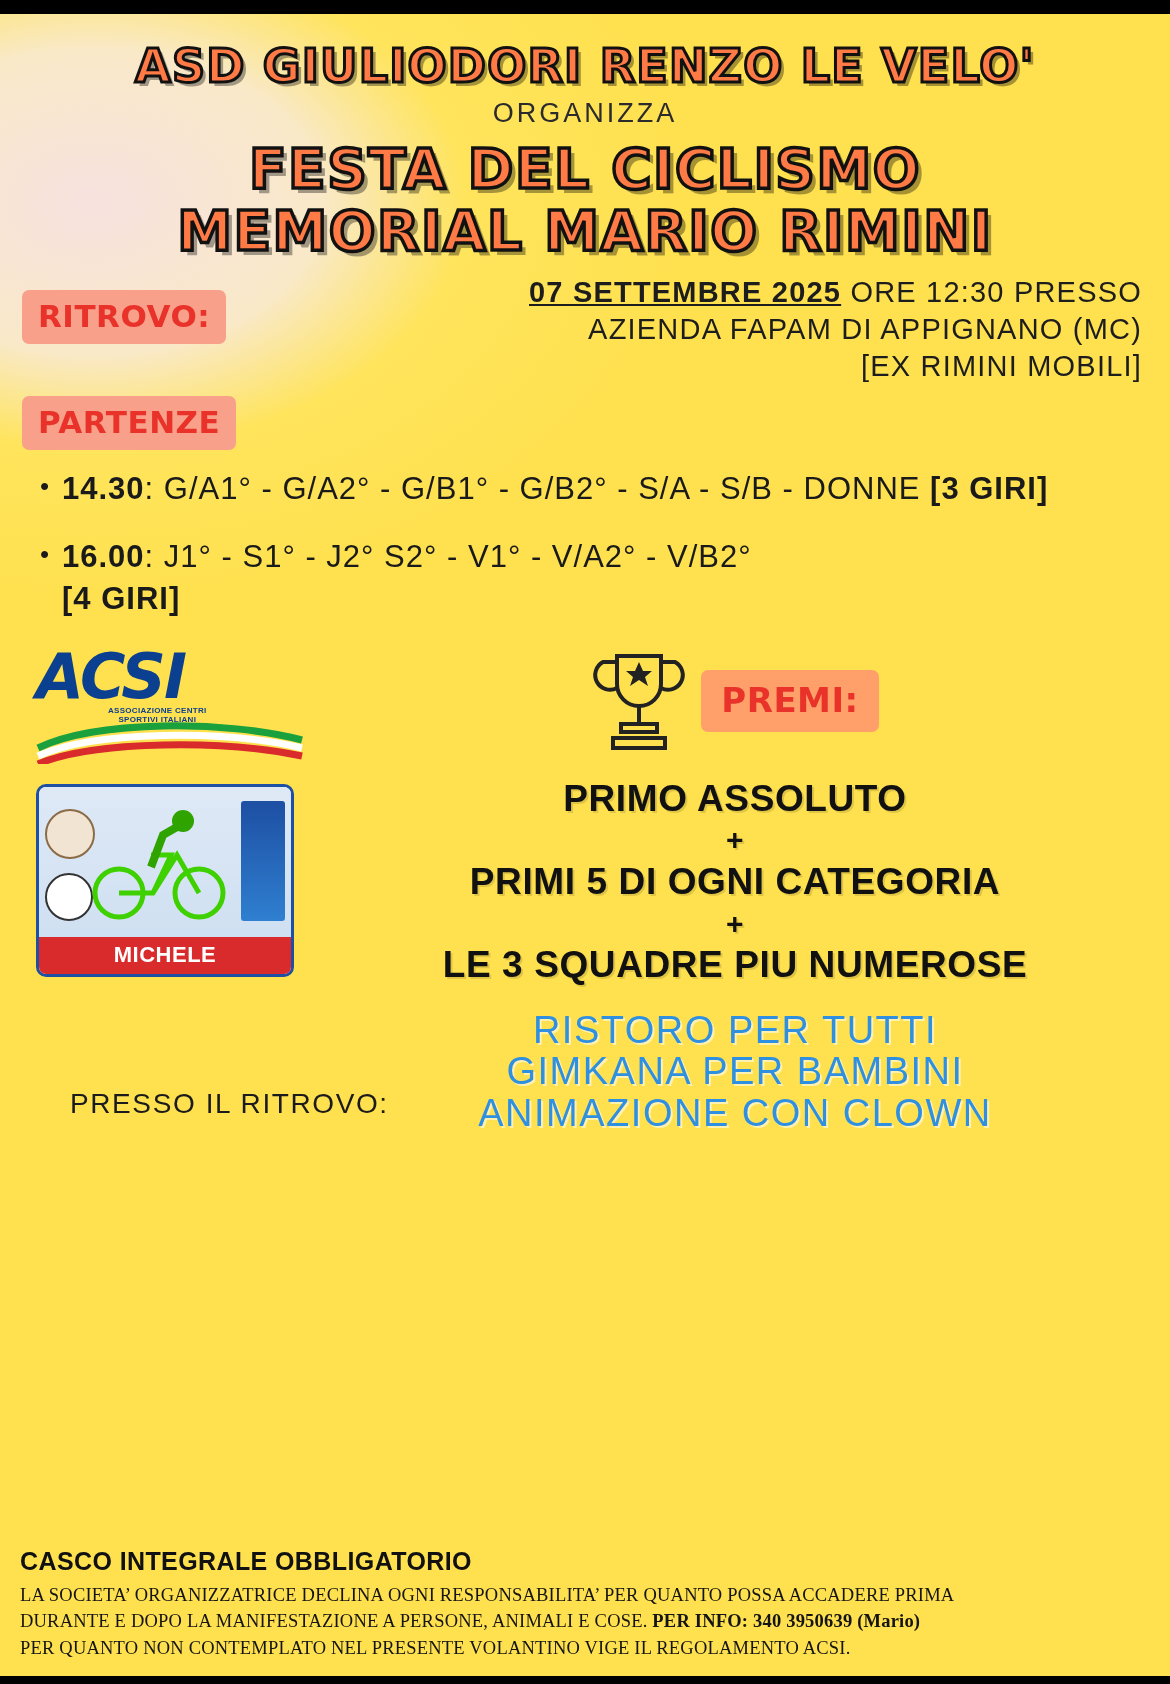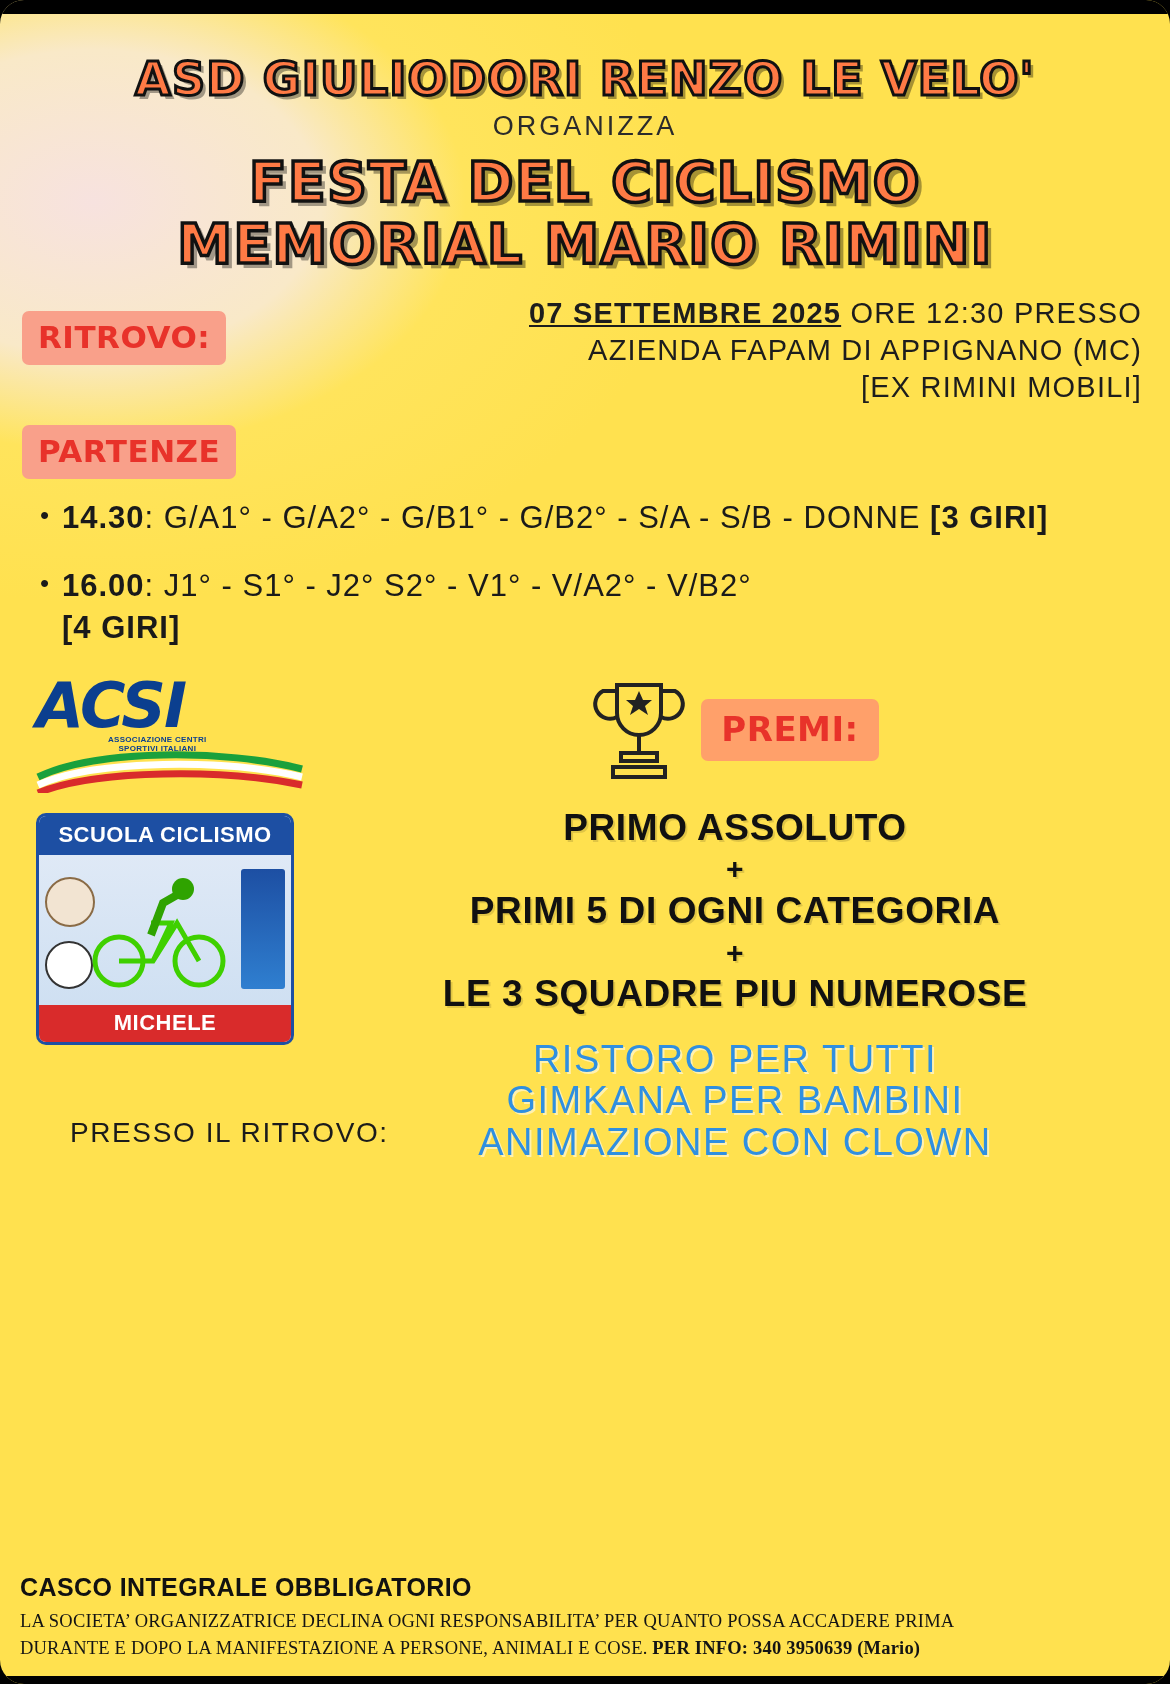--- a/index.html
+++ b/index.html
@@ -14,23 +14,22 @@
     overflow: hidden;
   }
   .poster {
     position: relative;
     width: 1170px;
     height: 1684px;
     background:
       radial-gradient(ellipse 600px 400px at 8% 12%, #f7e2df 0%, #f9e9c8 38%, #ffe45c 62%, #ffe14f 100%),
       linear-gradient(180deg, #ffe86a 0%, #ffe247 55%, #f9d83a 100%);
     box-sizing: border-box;
-    padding: 13px 22px;
+    padding: 0 22px;
     overflow: hidden;
-    border-radius: 24px;
   }
   .topbar {
     position: absolute;
     top: 0; left: 0; right: 0;
     height: 14px;
     background: #000;
   }
   .bottombar {
     position: absolute;
     bottom: 0; left: 0; right: 0;
@@ -79,21 +78,21 @@
     -webkit-text-stroke: 3.5px #111;
     text-shadow: 5px 5px 0 rgba(0,0,0,0.35);
     line-height: 1.12;
     font-family: "DejaVu Sans", sans-serif;
   }
 
   
   .info-row {
     display: flex;
     align-items: flex-start;
-    margin-top: 20px;
+    margin-top: 12px;
   }
   .tag {
     background: #f9a08a;
     color: #e8322a;
     font-weight: 900;
     font-size: 31px;
     letter-spacing: 0.5px;
     padding: 8px 16px 10px 16px;
     border-radius: 7px;
     white-space: nowrap;
@@ -380,21 +379,20 @@
           <div>SPORTIVI ITALIANI</div>
         </div>
         <svg class="acsi-swoosh" viewBox="0 0 270 46">
           <path d="M2 30 C60 2, 190 2, 266 22" stroke="#1aa03c" stroke-width="7" fill="none"></path>
           <path d="M2 38 C60 12, 190 12, 266 30" stroke="#ffffff" stroke-width="7" fill="none"></path>
           <path d="M2 46 C60 22, 190 22, 266 38" stroke="#d92b2b" stroke-width="7" fill="none"></path>
         </svg>
       </div>
 
       <div class="scuola">
-        <div class="sc-head">SCUOLA CICLISMO</div>
         <div class="sc-body">
           <div class="sc-badge"></div>
           <div class="sc-badge2"></div>
           <div class="sc-flag"></div>
           <svg class="sc-bike" viewBox="0 0 140 118">
             <circle cx="28" cy="88" r="24" fill="none" stroke="#3fd000" stroke-width="5"></circle>
             <circle cx="108" cy="88" r="24" fill="none" stroke="#3fd000" stroke-width="5"></circle>
             <path d="M28 88 L62 88 L86 50 L108 88 M62 88 L80 50 L60 50" fill="none" stroke="#3fd000" stroke-width="5"></path>
             <path d="M60 62 L72 30 L86 22" fill="none" stroke="#2fa300" stroke-width="8"></path>
             <circle cx="92" cy="16" r="11" fill="#2fa300"></circle>
@@ -434,17 +432,18 @@
     <div class="presso">PRESSO IL RITROVO:</div>
   </div>
 
   <div class="footer">
     <div class="casco">CASCO INTEGRALE OBBLIGATORIO</div>
     <div class="disc">
       <div>LA SOCIETA’ ORGANIZZATRICE DECLINA OGNI RESPONSABILITA’ PER QUANTO POSSA ACCADERE PRIMA</div>
       <div>
         <span>DURANTE E DOPO LA MANIFESTAZIONE A PERSONE, ANIMALI E COSE. </span><b>PER INFO: 340 3950639 (Mario)</b>
       </div>
+      <div>PER QUANTO NON CONTEMPLATO NEL PRESENTE VOLANTINO VIGE IL REGOLAMENTO ACSI.</div>
     </div>
   </div>
 
   <div class="bottombar"></div>
 </div>
 
 </body></html>

